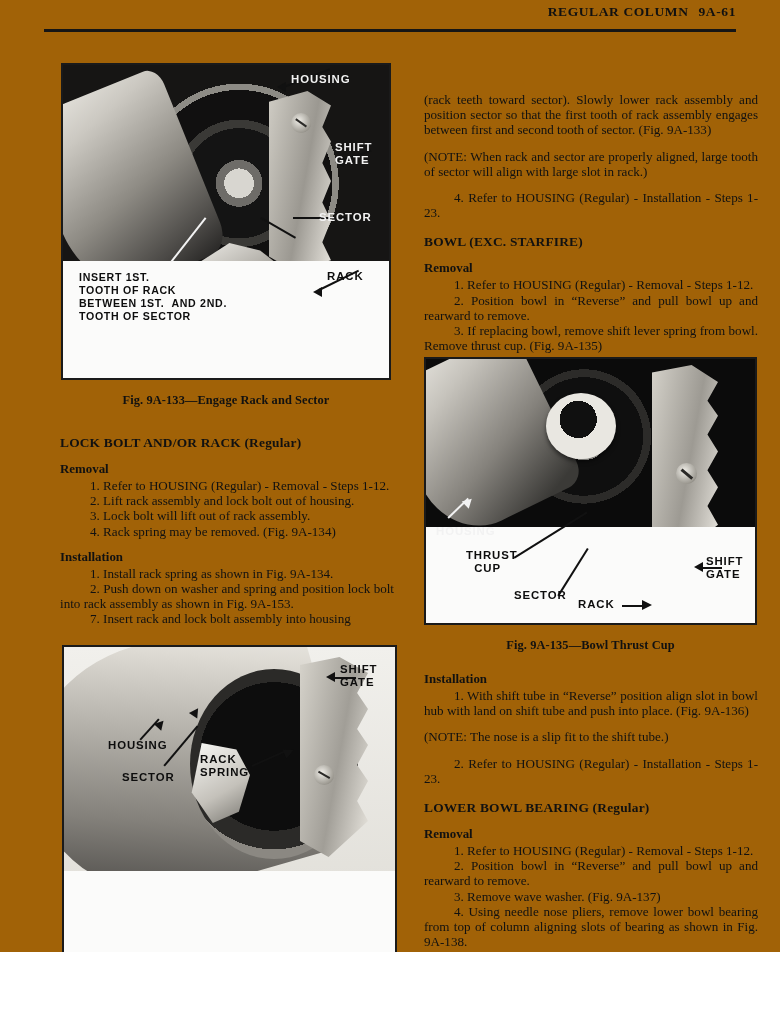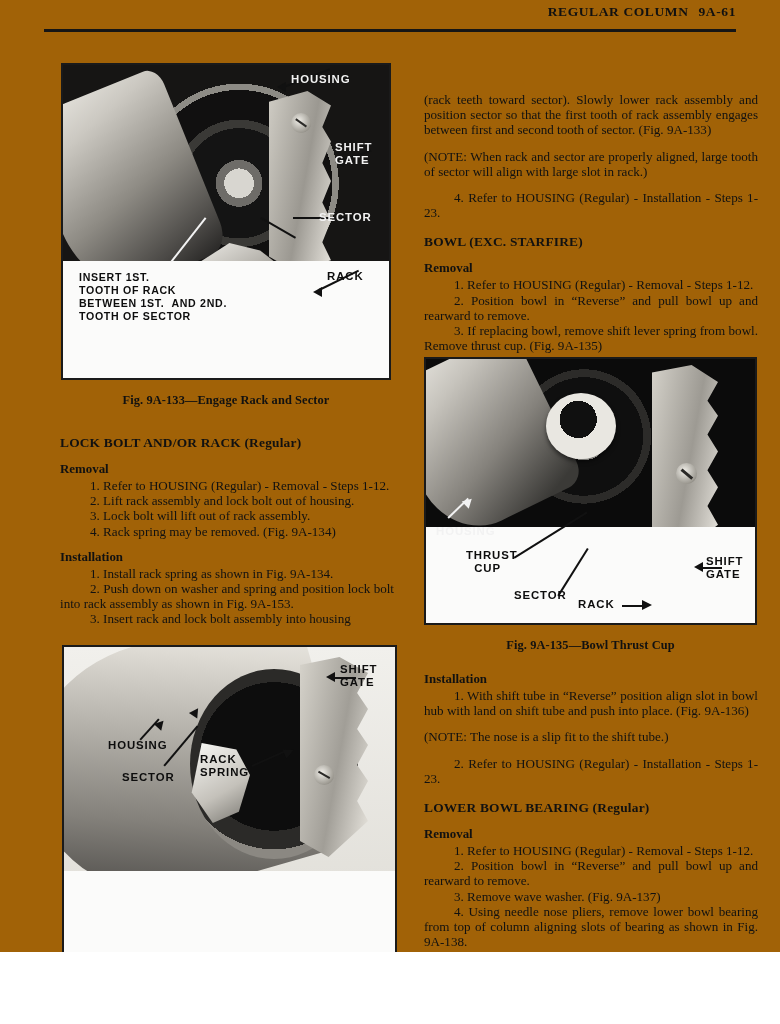--- a/index.html
+++ b/index.html
@@ -282,21 +282,21 @@
 
     <h3 class="sub">Removal</h3>
     <p class="body indent">1. Refer to HOUSING (Regular) - Removal - Steps 1-12.</p>
     <p class="body indent">2. Lift rack assembly and lock bolt out of housing.</p>
     <p class="body indent">3. Lock bolt will lift out of rack assembly.</p>
     <p class="body indent">4. Rack spring may be removed. (Fig. 9A-134)</p>
 
     <h3 class="sub">Installation</h3>
     <p class="body indent">1. Install rack spring as shown in Fig. 9A-134.</p>
     <p class="body indent">2. Push down on washer and spring and position lock bolt into rack assembly as shown in Fig. 9A-153.</p>
-    <p class="body indent">3. Insert rack and lock bolt assembly into housing</p>
+    <p class="body indent">7. Insert rack and lock bolt assembly into housing</p>
   </div>
 
   <div class="figure" id="fig134" style="left:62px; top:645px;">
     <div class="fig-frame">
       <div class="photo-top">
         <div class="tube"></div>
         <div class="bore"></div>
         <div class="gate"></div>
         <div class="screw"></div>
         <div class="sectorpart"></div>

